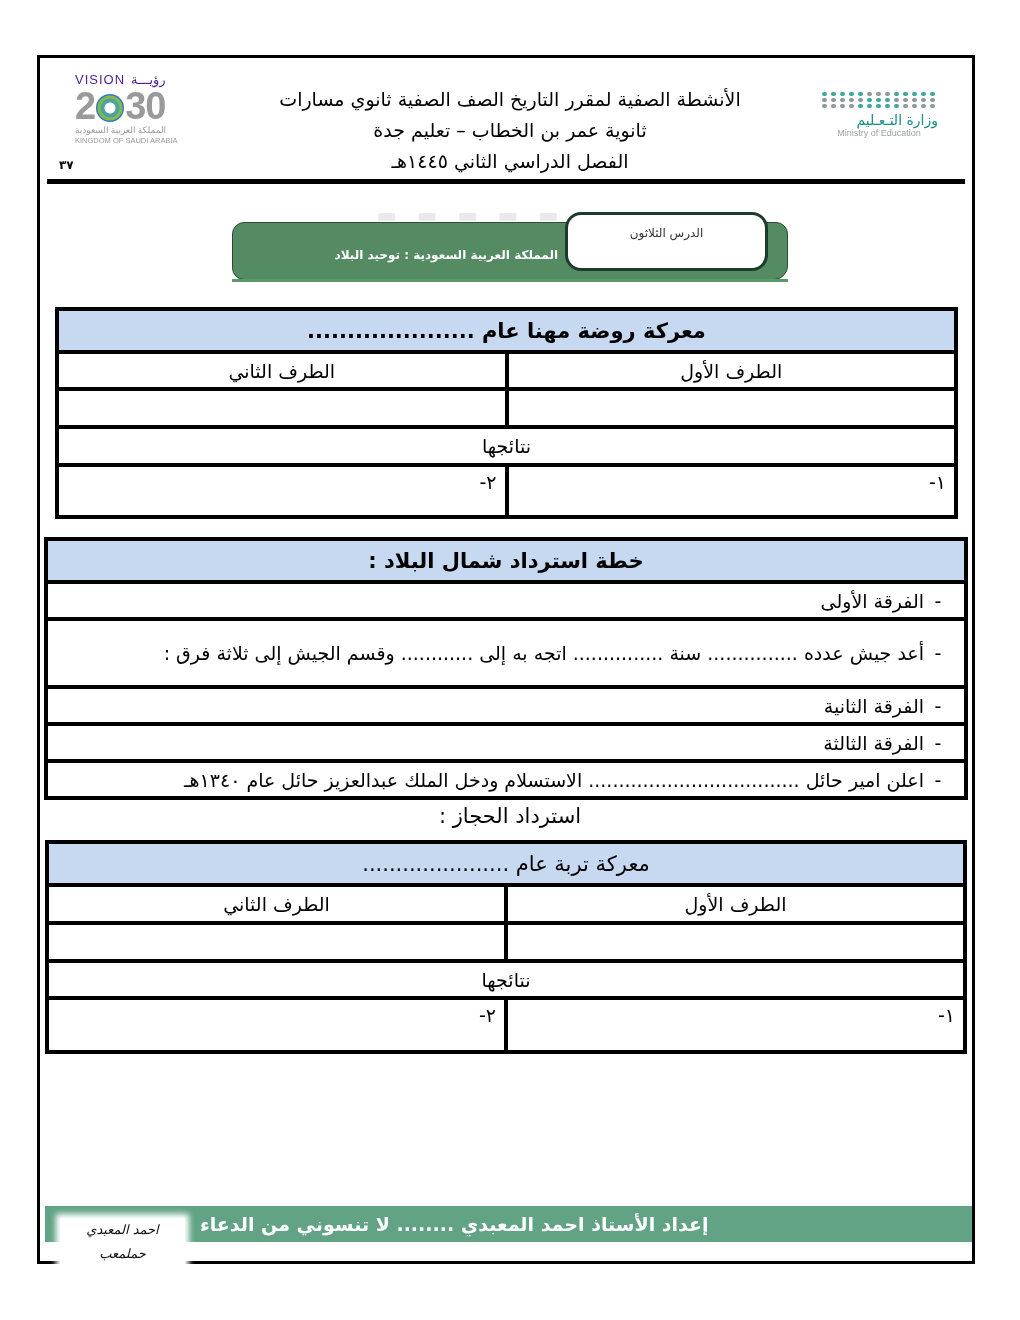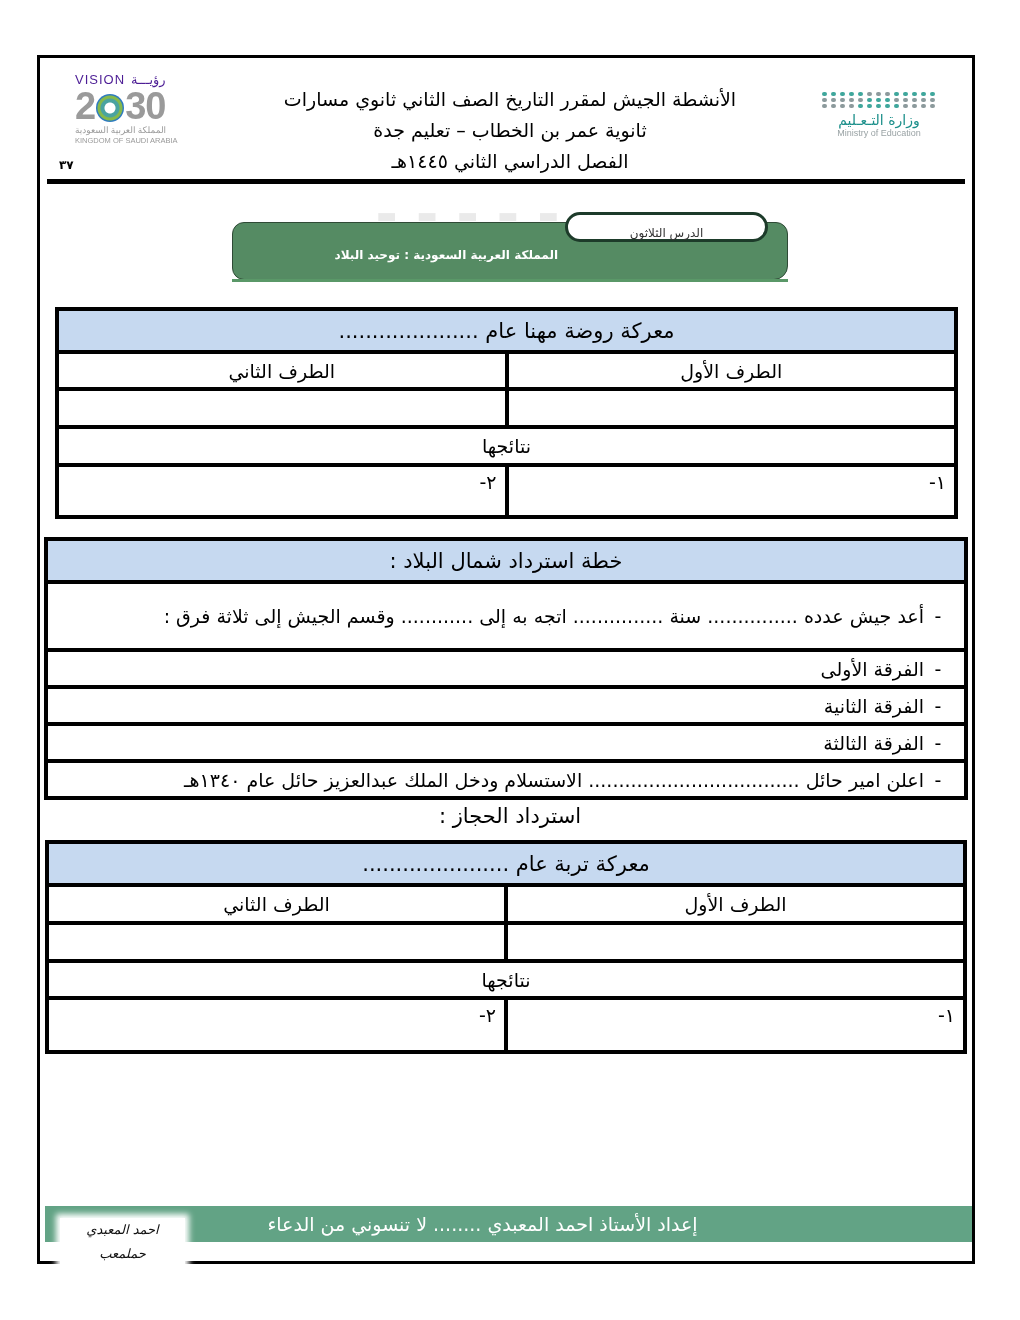--- a/index.html
+++ b/index.html
@@ -16,46 +16,46 @@
         background: radial-gradient(circle, #fff 0 5px, #4aa3a0 6px 9px, #86b94a 10px 12px, #2e7bbf 13px 14px); vertical-align:-3px; margin:0 1px; }
   .vision-sub-ar { font-size:9px; color:#9a9a9a; direction:rtl; text-align:left; line-height:11px;font-family:Liberation Serif, serif; }
   .vision-sub-en { font-family:"Liberation Sans", sans-serif; font-size:7.5px; color:#9a9a9a; line-height:9px; }
   .page-number { position:absolute; left:59px; top:158px; font-size:12px; font-weight:bold; }
   .header-titles { position:absolute; left:240px; top:84px; width:540px; text-align:center; direction:rtl; }
   .header-titles div { font-size:19px; line-height:31px; white-space:nowrap; }
   .moe-logo { position:absolute; left:820px; top:92px; width:118px; height:56px; direction:ltr; text-align:center; }
   .moe-dots { display:grid; grid-template-columns:repeat(13, 6px); grid-gap:2px 3px; justify-content:center; }
   .moe-dots span { width:5px; height:4px; border-radius:2px; background:#3fa79c; display:block; }
   .moe-dots span.g { background:#8c9a9c; }
-  .moe-ar { font-size:14px; color:#1b8f8a; line-height:16px; margin-top:4px; direction:rtl; }
+  .moe-ar { font-size:14px; color:#1b8f8a; line-height:16px; margin-top:4px; direction:rtl;text-align:right; }
   .moe-en { font-family:"Liberation Sans", sans-serif; font-size:9px; color:#9aa3a5; line-height:10px; }
   .header-rule { position:absolute; left:47px; top:179px; width:918px; height:5px; background:#000; }
   
   .watermark { position:absolute; left:236px; top:203px; width:550px; height:18px; opacity:0.08;
                font-size:22px; font-weight:bold; color:#000; overflow:hidden; letter-spacing:6px; text-align:center; }
   .lesson-banner { position:absolute; left:232px; top:222px; width:556px; height:58px; background:#558b63;
                    border:1.5px solid #2f4a36; border-radius:12px 12px 14px 12px; box-sizing:border-box; }
   .lesson-banner-bottom { position:absolute; left:232px; top:279px; width:556px; height:3px; background:#5a9868; }
   .lesson-title { position:absolute; left:258px; top:248px; width:300px; text-align:right; color:#fff; font-size:12px; font-weight:bold; direction:rtl; white-space:nowrap; }
-  .lesson-number-tab { position:absolute; left:565px; top:212px; width:203px; height:30px; background:#fff;
+  .lesson-number-tab { position:absolute; left:565px; top:212px; width:203px; height:59px; background:#fff;
                        border:3px solid #1d3b2a; border-radius:16px; box-sizing:border-box; text-align:center;
                        font-size:12px; line-height:36px; color:#333; direction:rtl; }
   
   table { border-collapse:collapse; position:absolute; table-layout:fixed; direction:rtl; }
   td { border:4px solid #000; padding:0 8px; font-size:19px; vertical-align:middle; }
-  .tbl-head { background:#c6d9f0; text-align:center; font-weight:normal; font-size:21px; }
+  .tbl-head { background:#c6d9f0; text-align:center; font-weight:bold; font-size:21px; }
   .center { text-align:center; }
   .right { text-align:right; }
   .plan-row td { text-align:right; padding-right:12px; }
   .dash { display:inline-block; width:28px; text-align:center; }
   .hijaz-title { position:absolute; left:380px; top:804px; width:260px; text-align:center; font-size:21px; font-weight:normal; direction:rtl; }
   
   .footer-bar { position:absolute; left:45px; top:1206px; width:927px; height:36px; background:#62a385; }
-  .footer-text { position:absolute; left:200px; top:1206px; width:565px; height:36px; line-height:36px; text-align:center;
-                 color:#fff; font-size:19px; font-weight:normal; direction:rtl; white-space:nowrap; }
+  .footer-text { position:absolute; left:200px; top:1206px; width:565px; height:36px; line-height:36px; text-align:left;
+                 color:#fff; font-size:19px; font-weight:bold; direction:rtl; white-space:nowrap; }
   .signature { position:absolute; left:60px; top:1196px; width:125px; height:54px; background:#fff;
                box-shadow:0 0 6px 4px #fff; text-align:center; font-family:"DejaVu Serif", serif; font-style:italic;
                font-size:13px; line-height:24px; color:#111; direction:rtl;margin-top:22px; }
 </style>
 </head>
 <body>
 
 <div class="page-frame"></div>
 
 <div class="vision-logo">
@@ -64,21 +64,21 @@
   </div>
   <div class="vision-year">
     <span>2</span><span class="o-dot"></span><span>30</span>
   </div>
   <div class="vision-sub-ar">المملكة العربية السعودية</div>
   <div class="vision-sub-en">KINGDOM OF SAUDI ARABIA</div>
 </div>
 <div class="page-number">٣٧</div>
 
 <div class="header-titles">
-  <div>الأنشطة الجيش لمقرر التاريخ الصف الثاني ثانوي  مسارات</div>
+  <div>الأنشطة الصفية لمقرر التاريخ الصف الصفية ثانوي  مسارات</div>
   <div>ثانوية عمر بن الخطاب – تعليم جدة</div>
   <div>الفصل الدراسي الثاني ١٤٤٥هـ</div>
 </div>
 
 <div class="moe-logo">
   <div class="moe-dots">
     <span></span>
       <span></span>
       <span></span>
       <span></span>
@@ -155,28 +155,28 @@
     <td class="right" style="vertical-align:top; padding-top:4px;">٢-</td>
   </tr>
 </tbody>
   </table>
 
 <table style="left:44px; top:537px; width:924px;padding-left:18px;">
   <tbody>
       <tr style="height:43px">
     <td class="tbl-head">خطة استرداد شمال البلاد :</td>
   </tr>
+  <tr class="plan-row" style="height:37px">
+    <td>
+      <span class="dash">-</span><span>الفرقة الأولى</span>
+    </td>
+  </tr>
   <tr class="plan-row" style="height:68px">
     <td style="line-height:32px;">
       <span class="dash">-</span><span>أعد جيش عدده  ............... سنة ............... اتجه به إلى  ............ وقسم الجيش إلى ثلاثة فرق :</span>
-    </td>
-  </tr>
-  <tr class="plan-row" style="height:37px">
-    <td>
-      <span class="dash">-</span><span>الفرقة الأولى</span>
     </td>
   </tr>
   <tr class="plan-row" style="height:37px">
     <td>
       <span class="dash">-</span><span>الفرقة الثانية</span>
     </td>
   </tr>
   <tr class="plan-row" style="height:37px">
     <td>
       <span class="dash">-</span><span>الفرقة الثالثة</span>

